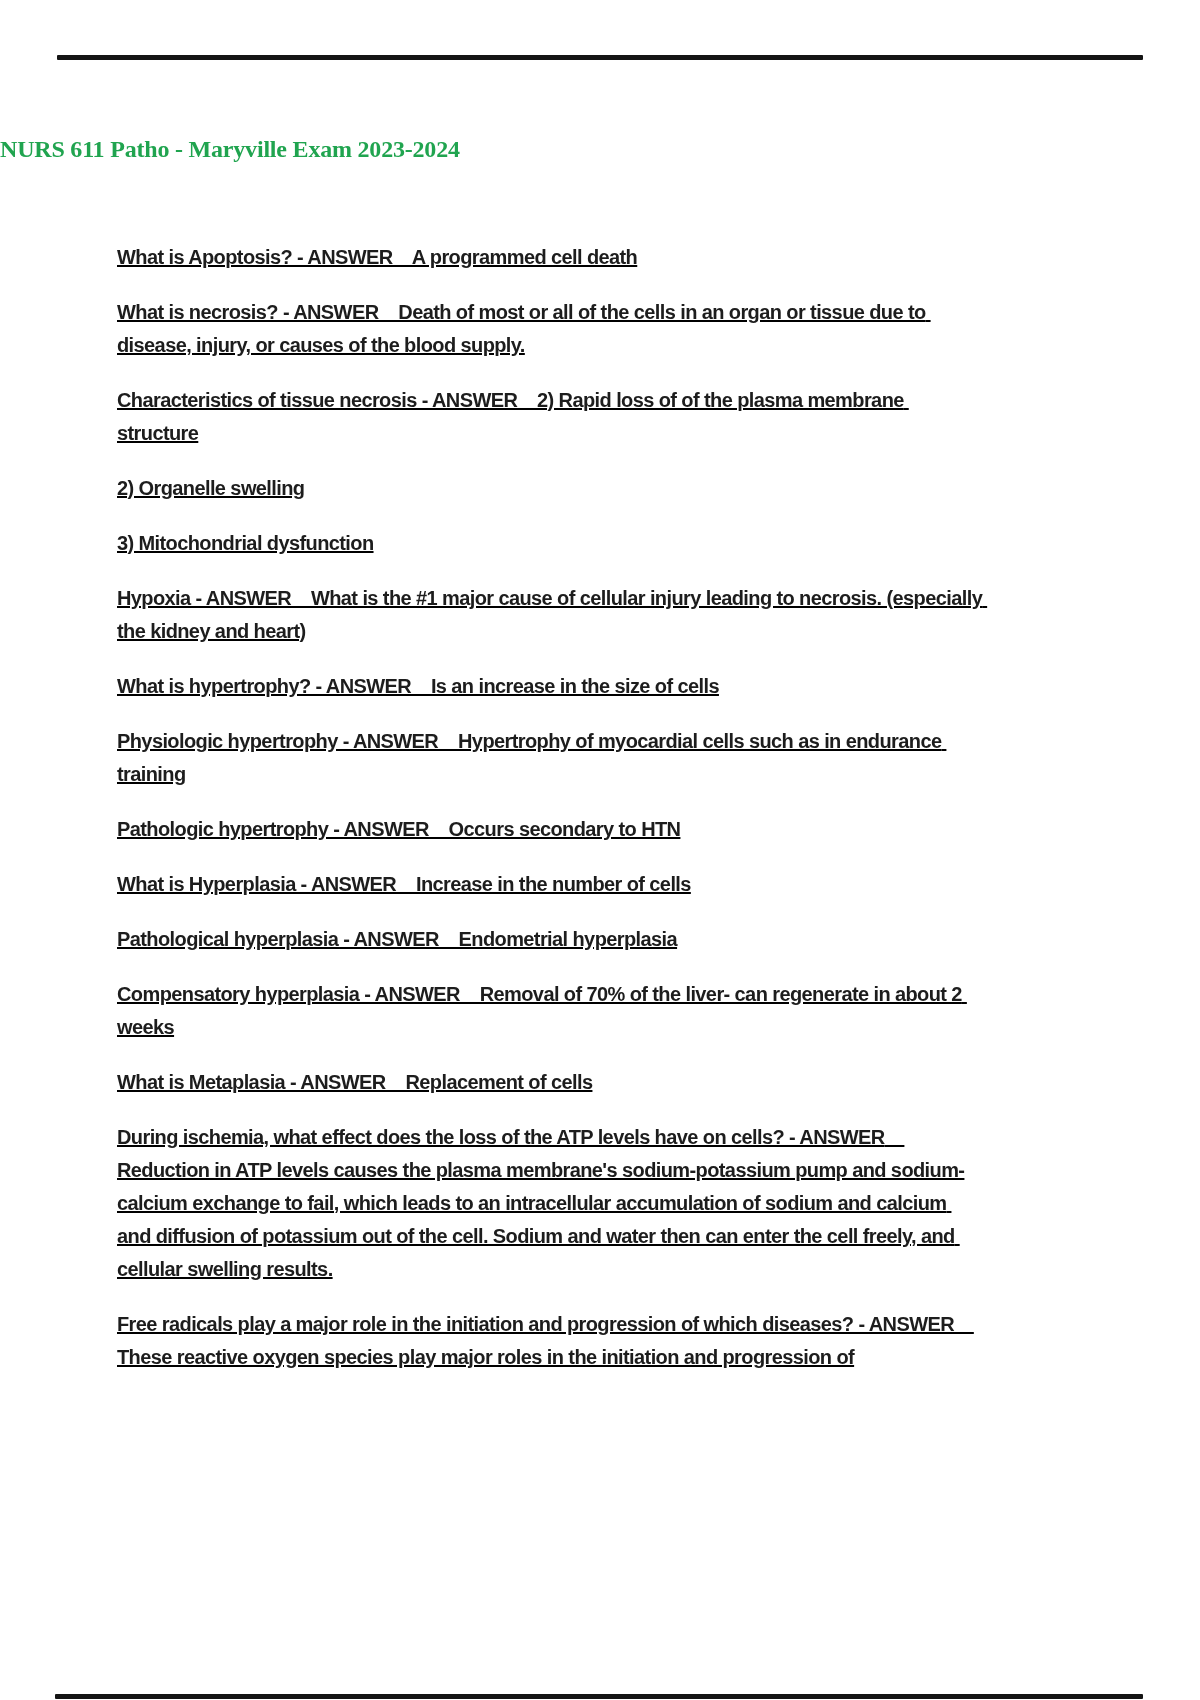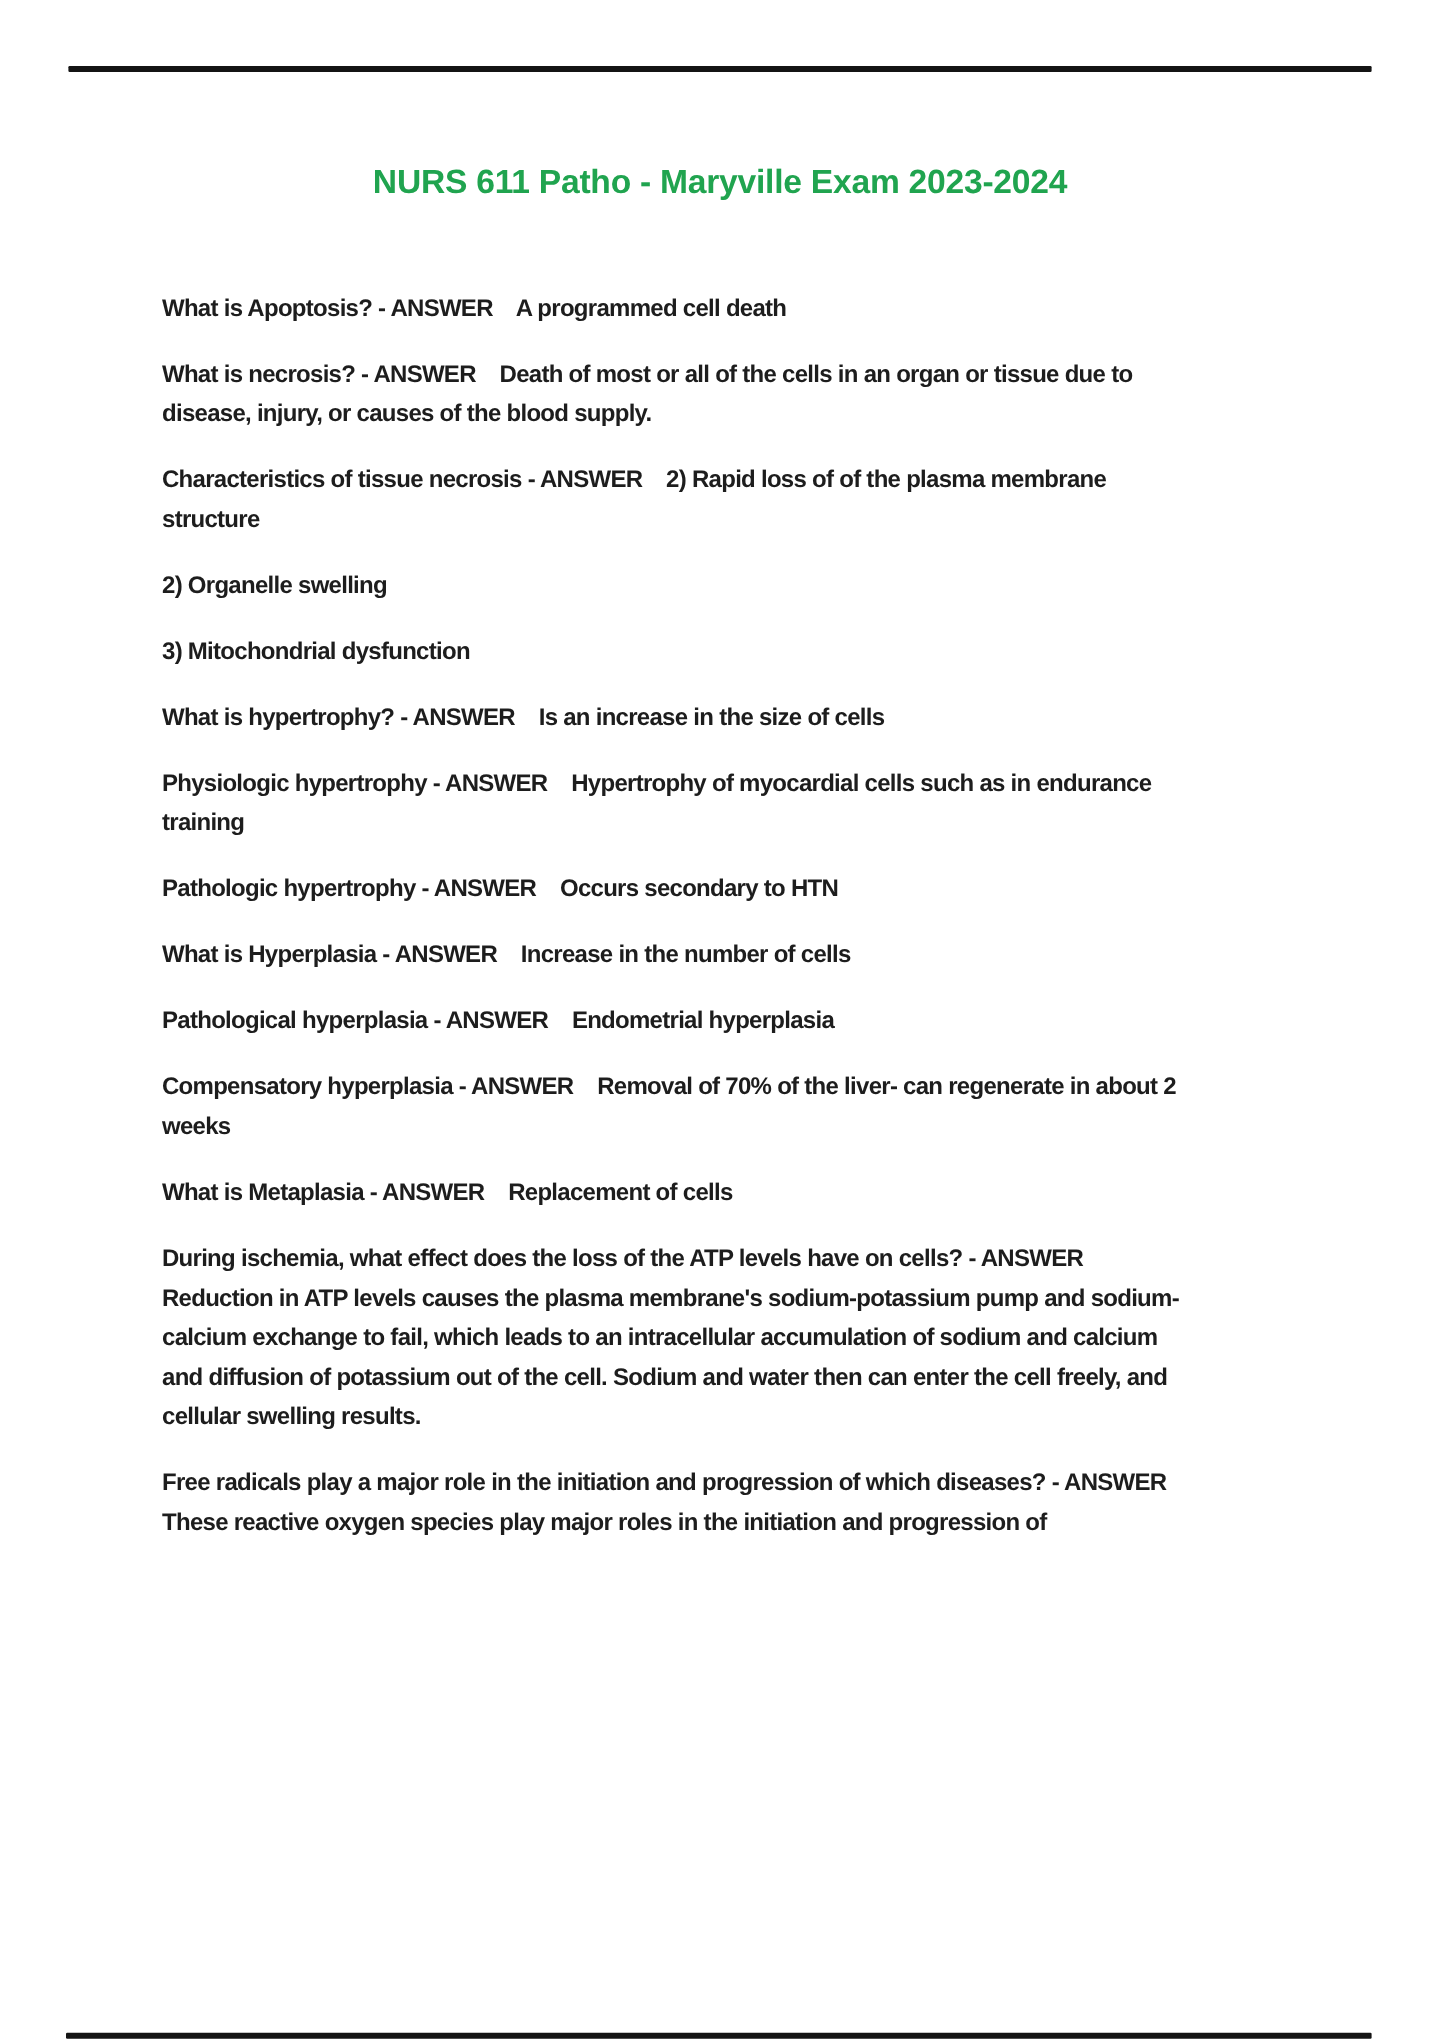--- a/index.html
+++ b/index.html
@@ -23,31 +23,32 @@
     height: 5px;
     border-radius: 1px;
   }
   .rule-top  { left: 57px; top: 55px;   width: 1086px; }
   .rule-bottom { left: 55px; top: 1694px; width: 1088px; }
   .doc-title {
     position: absolute;
     top: 136px;
     left: 0;
     width: 100%;
-    text-align: center;
-    font-size: 28px;
+    font-size: 24px;
     font-weight: 700;
     letter-spacing: -0.2px;
     color: var(--accent);
+    font-family: Liberation Serif, serif;
   }
   .content {
     position: absolute;
     top: 241px;
-    left: 135px;
+    left: 117px;
     width: 866px;
+    text-decoration: underline;
   }
   .content p.qa {
     font-size: 20px;
     font-weight: 700;
     line-height: 33px;
     letter-spacing: -0.6px;
     color: var(--text);
     margin: 0 0 22px 0;
     white-space: pre-wrap;
     overflow-wrap: break-word;
@@ -61,20 +62,21 @@
   <div class="rule rule-top"></div>
 
   <h1 class="doc-title">NURS 611 Patho - Maryville Exam 2023-2024</h1>
 
   <div class="content">
     <p class="qa">What is Apoptosis? - ANSWER    A programmed cell death</p>
     <p class="qa">What is necrosis? - ANSWER    Death of most or all of the cells in an organ or tissue due to disease, injury, or causes of the blood supply.</p>
     <p class="qa">Characteristics of tissue necrosis - ANSWER    2) Rapid loss of of the plasma membrane structure</p>
     <p class="qa">2) Organelle swelling</p>
     <p class="qa">3) Mitochondrial dysfunction</p>
+    <p class="qa">Hypoxia - ANSWER    What is the #1 major cause of cellular injury leading to necrosis. (especially the kidney and heart)</p>
     <p class="qa">What is hypertrophy? - ANSWER    Is an increase in the size of cells</p>
     <p class="qa">Physiologic hypertrophy - ANSWER    Hypertrophy of myocardial cells such as in endurance training</p>
     <p class="qa">Pathologic hypertrophy - ANSWER    Occurs secondary to HTN</p>
     <p class="qa">What is Hyperplasia - ANSWER    Increase in the number of cells</p>
     <p class="qa">Pathological hyperplasia - ANSWER    Endometrial hyperplasia</p>
     <p class="qa">Compensatory hyperplasia - ANSWER    Removal of 70% of the liver- can regenerate in about 2 weeks</p>
     <p class="qa">What is Metaplasia - ANSWER    Replacement of cells</p>
     <p class="qa">During ischemia, what effect does the loss of the ATP levels have on cells? - ANSWER    Reduction in ATP levels causes the plasma membrane's sodium-potassium pump and sodium-calcium exchange to fail, which leads to an intracellular accumulation of sodium and calcium and diffusion of potassium out of the cell. Sodium and water then can enter the cell freely, and cellular swelling results.</p>
     <p class="qa">Free radicals play a major role in the initiation and progression of which diseases? - ANSWER    These reactive oxygen species play major roles in the initiation and progression of</p>
   </div>

